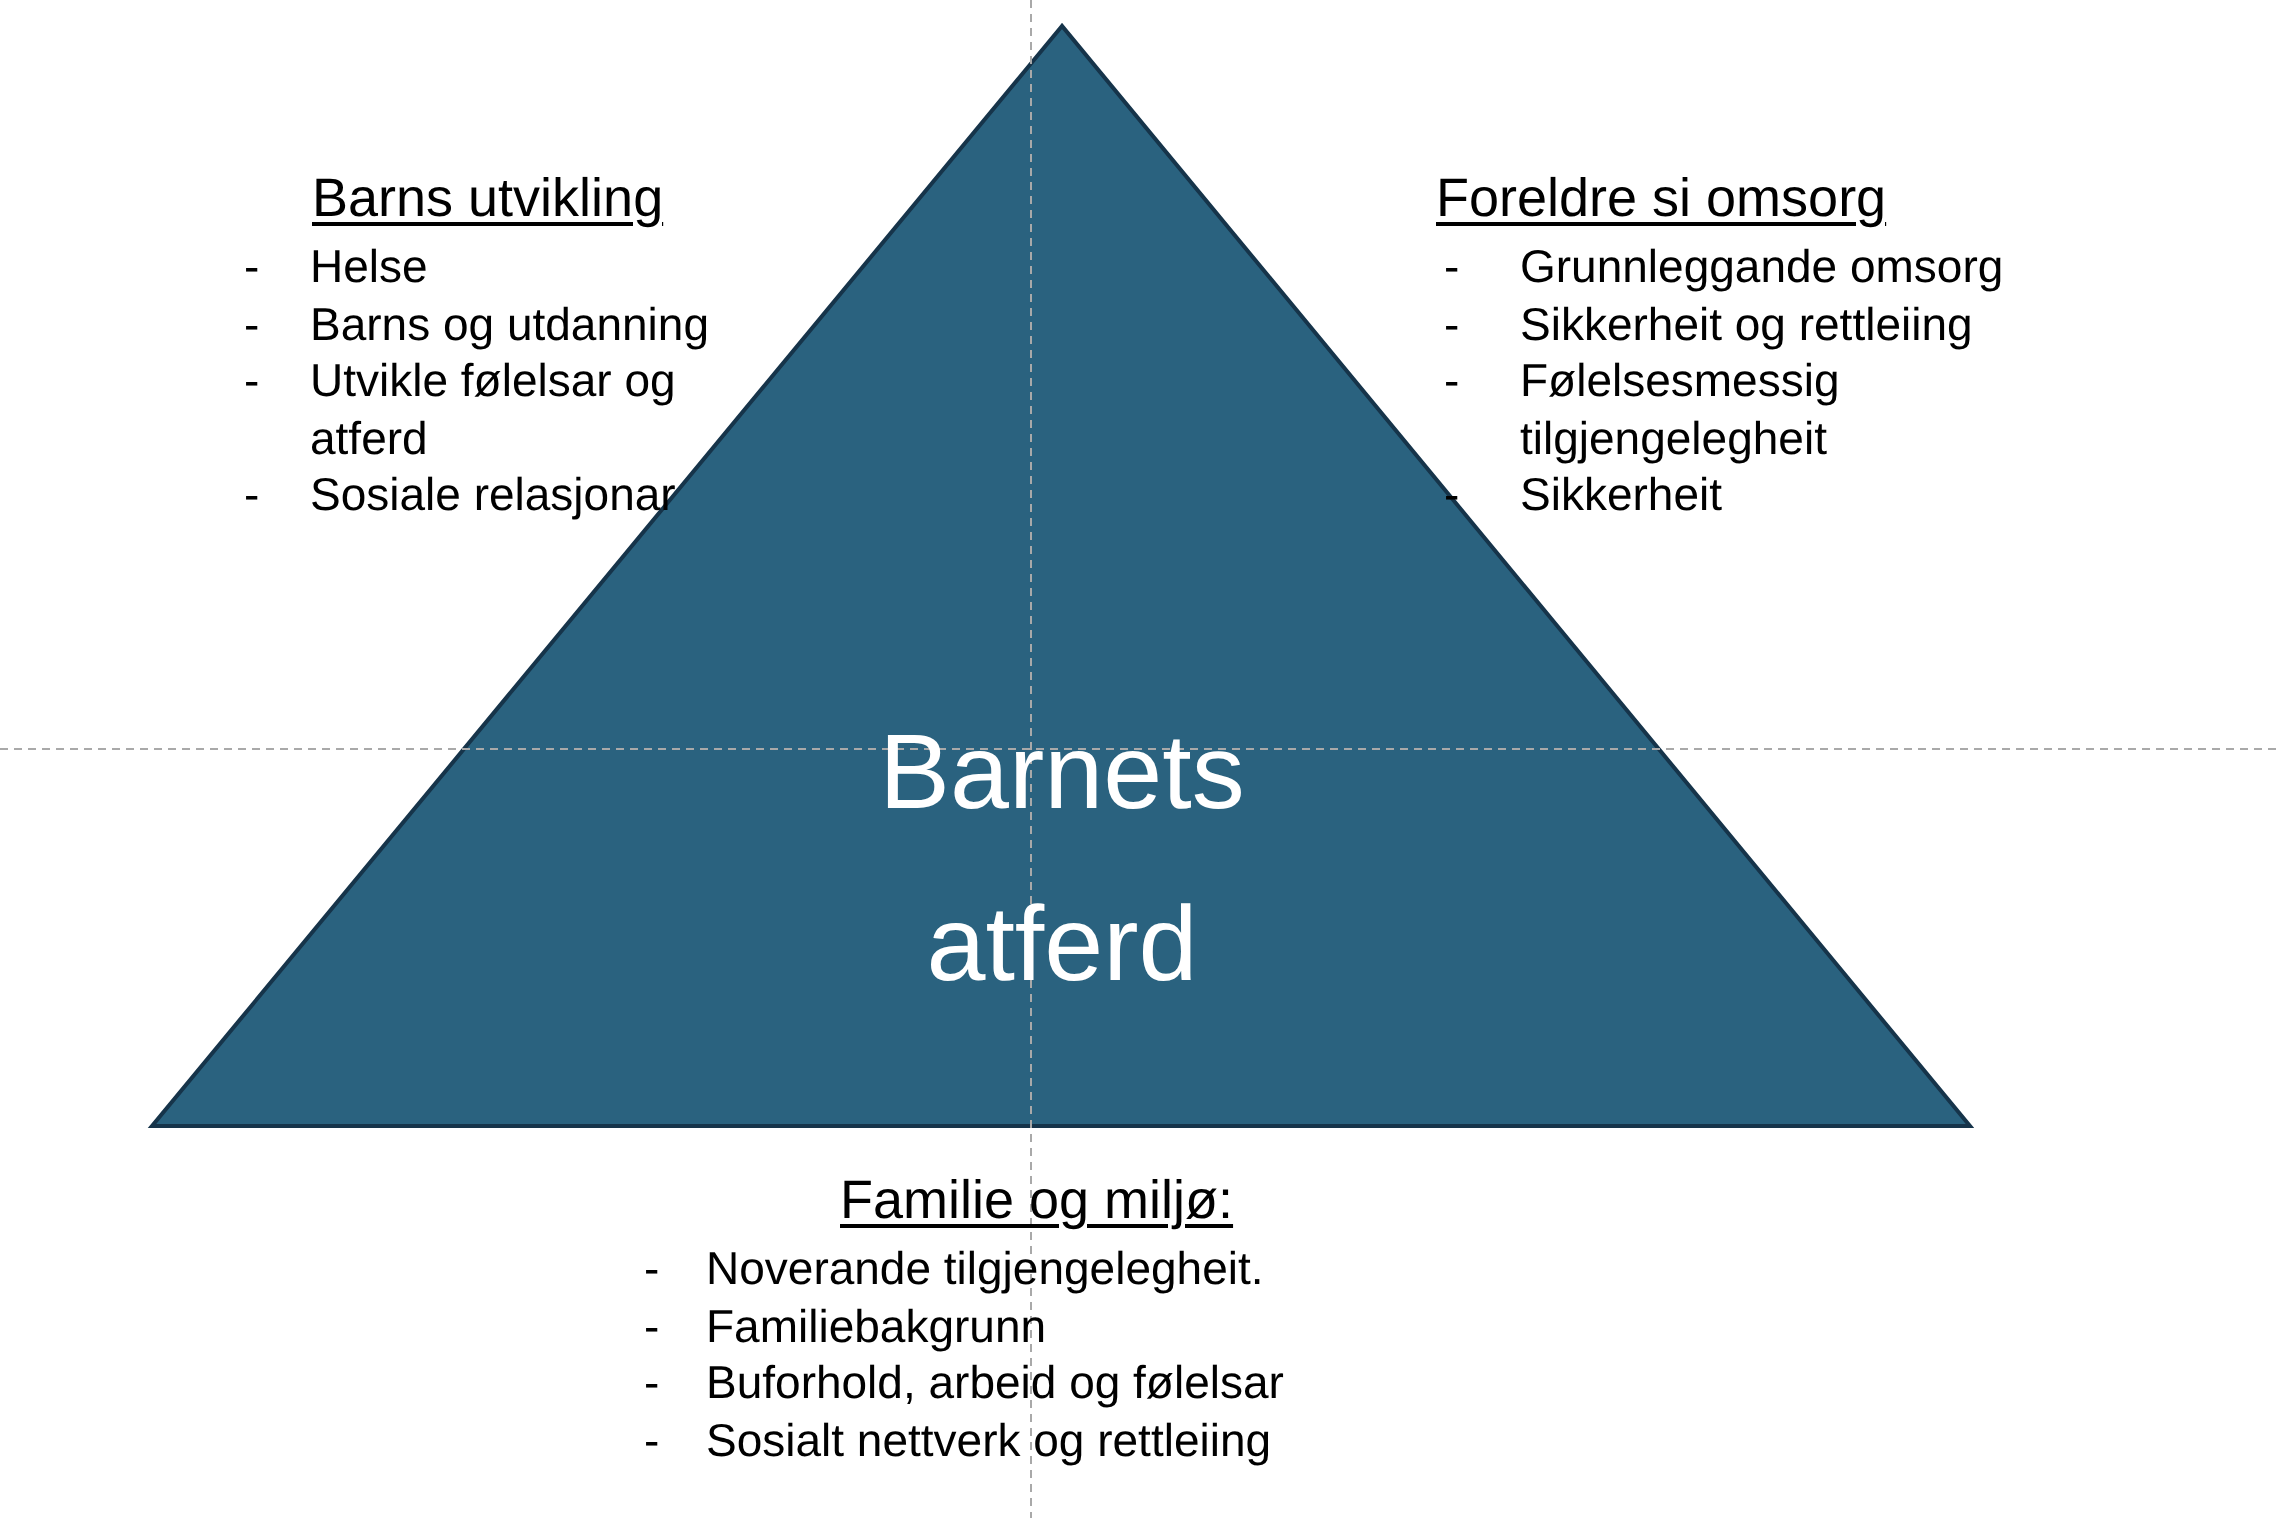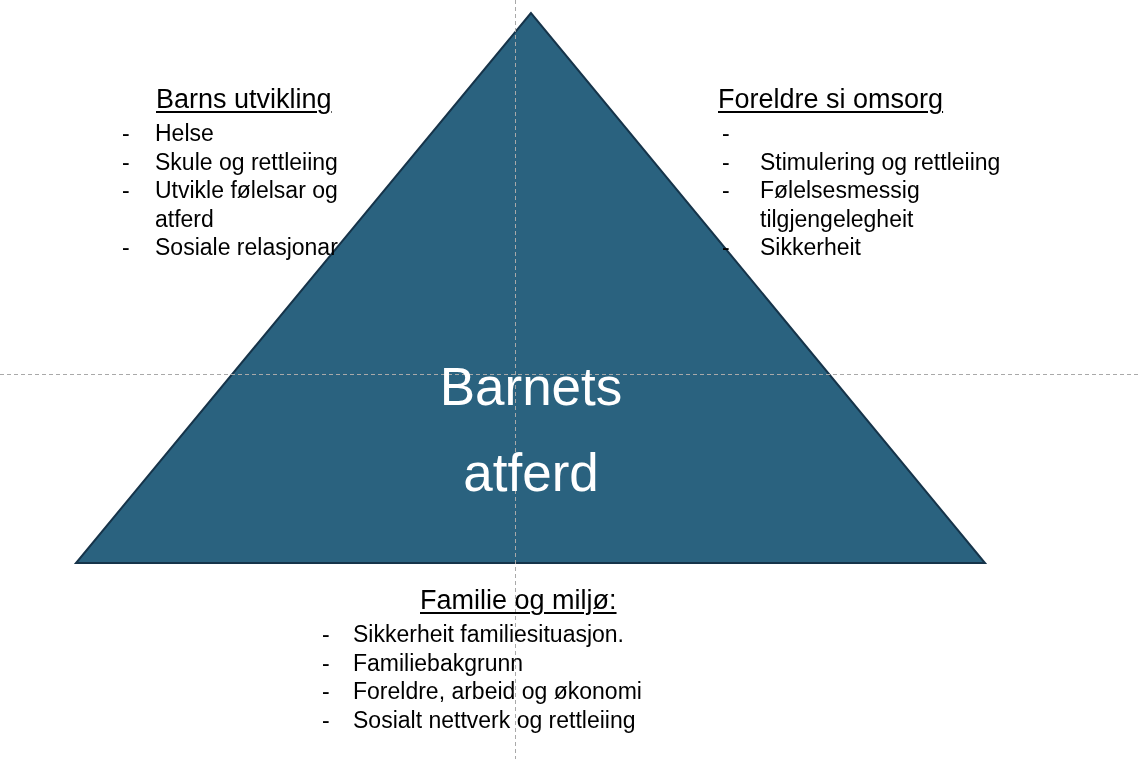--- a/index.html
+++ b/index.html
@@ -100,66 +100,67 @@
   </div>
 
   <div class="section-title" id="title-development">Barns utvikling</div>
   <div class="bullet-list" id="list-development">
     <div class="li">
       <span class="dash">-</span>
       <span class="txt">Helse</span>
     </div>
     <div class="li">
       <span class="dash">-</span>
-      <span class="txt">Skule og rettleiing</span>
+      <span class="txt">Barns og utdanning</span>
     </div>
     <div class="li">
       <span class="dash">-</span>
       <span class="txt">Utvikle følelsar og
 atferd</span>
     </div>
     <div class="li">
       <span class="dash">-</span>
       <span class="txt">Sosiale relasjonar</span>
     </div>
   </div>
 
   <div class="section-title" id="title-care">Foreldre si omsorg</div>
   <div class="bullet-list" id="list-care">
     <div class="li">
       <span class="dash">-</span>
+      <span class="txt">Grunnleggande omsorg</span>
     </div>
     <div class="li">
       <span class="dash">-</span>
-      <span class="txt">Stimulering og rettleiing</span>
+      <span class="txt">Sikkerheit og rettleiing</span>
     </div>
     <div class="li">
       <span class="dash">-</span>
       <span class="txt">Følelsesmessig
 tilgjengelegheit</span>
     </div>
     <div class="li">
       <span class="dash">-</span>
       <span class="txt">Sikkerheit</span>
     </div>
   </div>
 
   <div class="section-title" id="title-family">Familie og miljø:</div>
   <div class="bullet-list" id="list-family">
     <div class="li">
       <span class="dash">-</span>
-      <span class="txt">Sikkerheit familiesituasjon.</span>
+      <span class="txt">Noverande tilgjengelegheit.</span>
     </div>
     <div class="li">
       <span class="dash">-</span>
       <span class="txt">Familiebakgrunn</span>
     </div>
     <div class="li">
       <span class="dash">-</span>
-      <span class="txt">Foreldre, arbeid og økonomi</span>
+      <span class="txt">Buforhold, arbeid og følelsar</span>
     </div>
     <div class="li">
       <span class="dash">-</span>
       <span class="txt">Sosialt nettverk og rettleiing</span>
     </div>
   </div>
 
 </div>
 
 </body></html>

